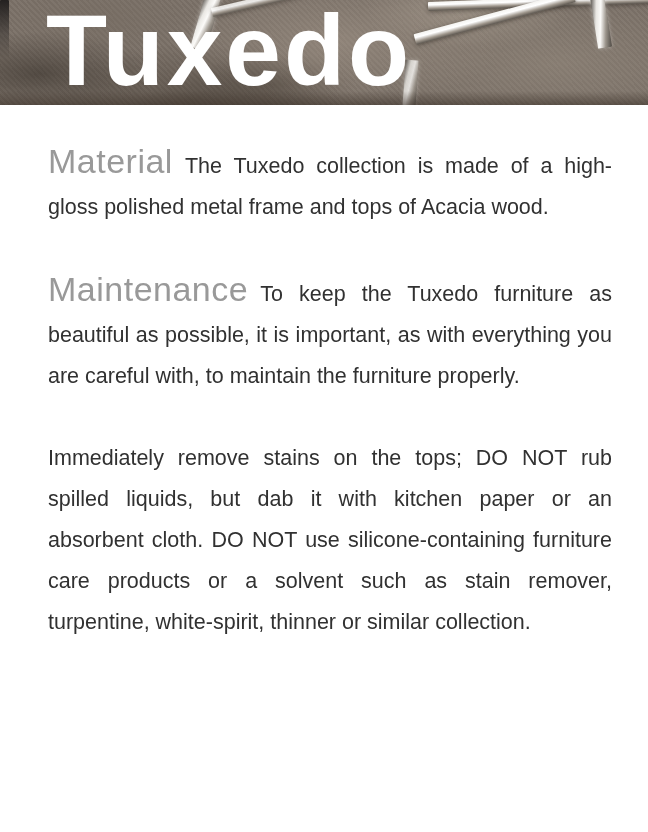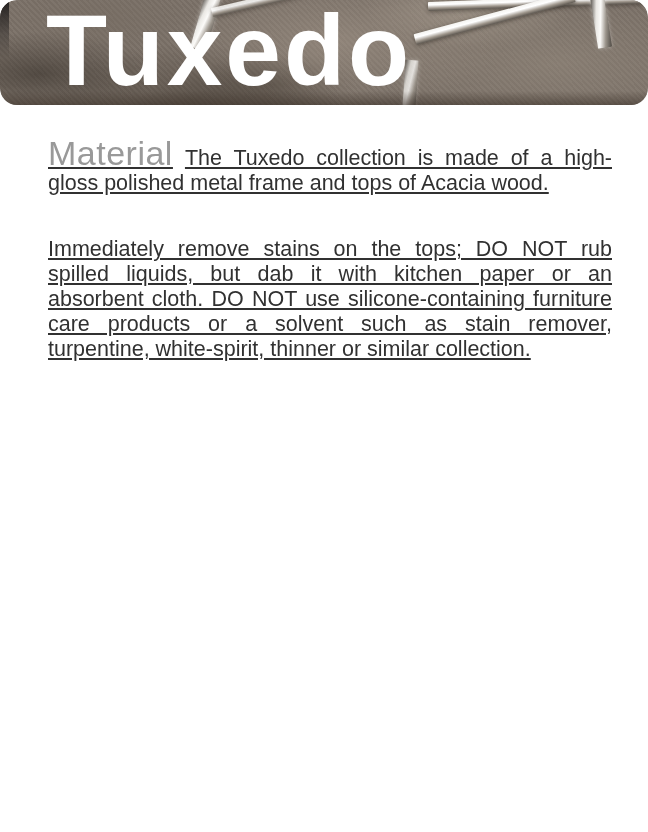--- a/index.html
+++ b/index.html
@@ -1,15 +1,15 @@
 <!DOCTYPE html>
 <html><head>
 <meta charset="utf-8">
 <style>
-  * { margin: 0; padding: 0; box-sizing: border-box; border-radius: 17px; }
+  * { margin: 0; padding: 0; box-sizing: border-box; }
   html, body { width: 648px; height: 832px; overflow: hidden; }
   body {
     font-family: "Liberation Sans", sans-serif;
     background: #ffffff;
   }
 
   
   .hero {
     position: relative;
     width: 648px;
@@ -59,25 +59,24 @@
     white-space: nowrap;
   }
 
   
   .content {
     padding: 36px 36px 0 48px;
     background: #ffffff;
   }
   .section {
     font-size: 21.5px;
-    line-height: 25px;
+    line-height: 41px;
     color: #313131;
     text-align: justify;
     margin-bottom: 41px;
-    text-decoration: underline;
   }
   .section:last-child { margin-bottom: 0; }
   .section-heading {
     font-size: 34px;
     font-weight: 400;
     color: #999999;
     margin-right: 12px;
     letter-spacing: 0.5px;
   }
 </style>
@@ -92,15 +91,16 @@
   <div class="chrome chrome-h bar-mid-diag"></div>
   <div class="chrome chrome-v bar-right-leg"></div>
   <div class="chrome chrome-v bar-foot"></div>
   <h1 class="hero-title">Tuxedo</h1>
 </header>
 
 <main class="content">
   <p class="section"><span class="section-heading">Material</span><span>The Tuxedo collection is made of a high-gloss polished metal frame and tops of Acacia wood.</span></p>
 
 
+  <p class="section"><span class="section-heading">Maintenance</span><span>To keep the Tuxedo furniture as beautiful as possible, it is important, as with everything you are careful with, to maintain the furniture properly.</span></p>
 
   <p class="section"><span>Immediately remove stains on the tops; DO NOT rub spilled liquids, but dab it with kitchen paper or an absorbent cloth. DO NOT use silicone-containing furniture care products or a solvent such as stain remover, turpentine, white-spirit, thinner or similar collection.</span></p>
 </main>
 
 </body></html>

